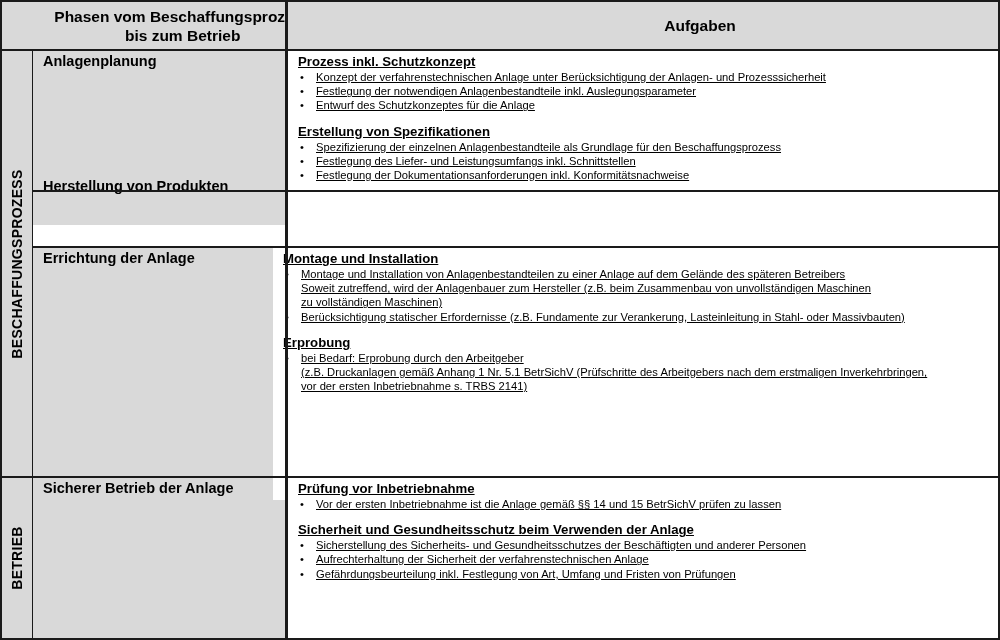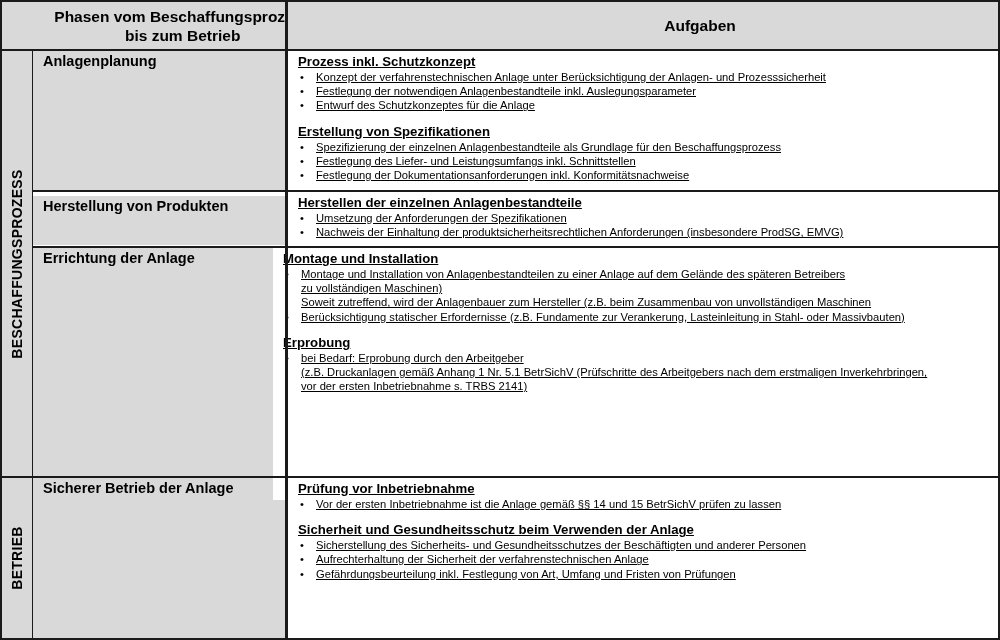--- a/index.html
+++ b/index.html
@@ -35,51 +35,44 @@
   <div class="cell gray hdr-right">Aufgaben</div>
 
   <div class="cell gray vert" style="left:2px; top:51px; width:30px; height:425px;">
     <span>BESCHAFFUNGSPROZESS</span>
   </div>
   <div class="cell gray vert" style="left:2px; top:478px; width:30px; height:160px;">
     <span>BETRIEB</span>
   </div>
 
   <div class="cell gray phase-label" style="left:33px; top:51px; width:252px; height:139px;">Anlagenplanung</div>
-  <div class="cell gray phase-label" style="left:33px; top:196px; width:252px; height:49px;">Herstellung  von Produkten</div>
+  <div class="cell gray phase-label" style="left:33px; top:176px; width:252px; height:49px;">Herstellung  von Produkten</div>
   <div class="cell gray phase-label" style="left:33px; top:248px; width:252px; height:228px;">Errichtung der Anlage</div>
   <div class="cell gray phase-label" style="left:33px; top:478px; width:252px; height:160px;">Sicherer Betrieb der Anlage</div>
 
   <div class="cell white tasks" id="tasks-0" style="left:288px; top:51px; width:710px; height:139px;">
       <div class="sec">
         <div class="sec-title">Prozess inkl. Schutzkonzept</div>
         <div class="bul">Konzept der verfahrenstechnischen Anlage unter Berücksichtigung der Anlagen- und Prozesssicherheit</div>
         <div class="bul">Festlegung der notwendigen Anlagenbestandteile inkl. Auslegungsparameter</div>
         <div class="bul">Entwurf des Schutzkonzeptes für die Anlage</div>
       </div>
       <div class="sec">
         <div class="sec-title">Erstellung von Spezifikationen</div>
         <div class="bul">Spezifizierung der einzelnen Anlagenbestandteile als Grundlage für den Beschaffungsprozess</div>
         <div class="bul">Festlegung des Liefer- und Leistungsumfangs inkl. Schnittstellen</div>
         <div class="bul">Festlegung der Dokumentationsanforderungen inkl. Konformitätsnachweise</div>
       </div>
     </div>
-  <div class="cell white tasks" id="tasks-1" style="left:288px; top:192px; width:710px; height:54px;">
-      <div class="sec">
-        <div class="sec-title">Herstellen der einzelnen Anlagenbestandteile</div>
-        <div class="bul">Umsetzung der Anforderungen der Spezifikationen</div>
-        <div class="bul">Nachweis der Einhaltung der produktsicherheitsrechtlichen Anforderungen (insbesondere ProdSG, EMVG)</div>
-      </div>
-    </div>
   <div class="cell white tasks" id="tasks-2" style="left:273px; top:248px; width:710px; height:252px;">
       <div class="sec">
         <div class="sec-title">Montage und Installation</div>
         <div class="bul">Montage und Installation von Anlagenbestandteilen zu einer Anlage auf dem Gelände des späteren Betreibers</div>
+        <div class="cont">Soweit zutreffend, wird der Anlagenbauer zum Hersteller (z.B. beim Zusammenbau von unvollständigen Maschinen</div>
         <div class="cont">zu vollständigen Maschinen)</div>
-        <div class="cont">Soweit zutreffend, wird der Anlagenbauer zum Hersteller (z.B. beim Zusammenbau von unvollständigen Maschinen</div>
         <div class="bul">Berücksichtigung statischer Erfordernisse (z.B. Fundamente zur Verankerung, Lasteinleitung in Stahl- oder Massivbauten)</div>
       </div>
       <div class="sec">
         <div class="sec-title">Erprobung</div>
         <div class="bul">bei Bedarf: Erprobung durch den Arbeitgeber</div>
         <div class="cont">(z.B. Druckanlagen gemäß Anhang 1 Nr. 5.1 BetrSichV (Prüfschritte des Arbeitgebers nach dem erstmaligen Inverkehrbringen,</div>
         <div class="cont">vor der ersten Inbetriebnahme s. TRBS 2141)</div>
       </div>
     </div>
   <div class="cell white tasks" id="tasks-3" style="left:288px; top:478px; width:584px; height:160px;">

